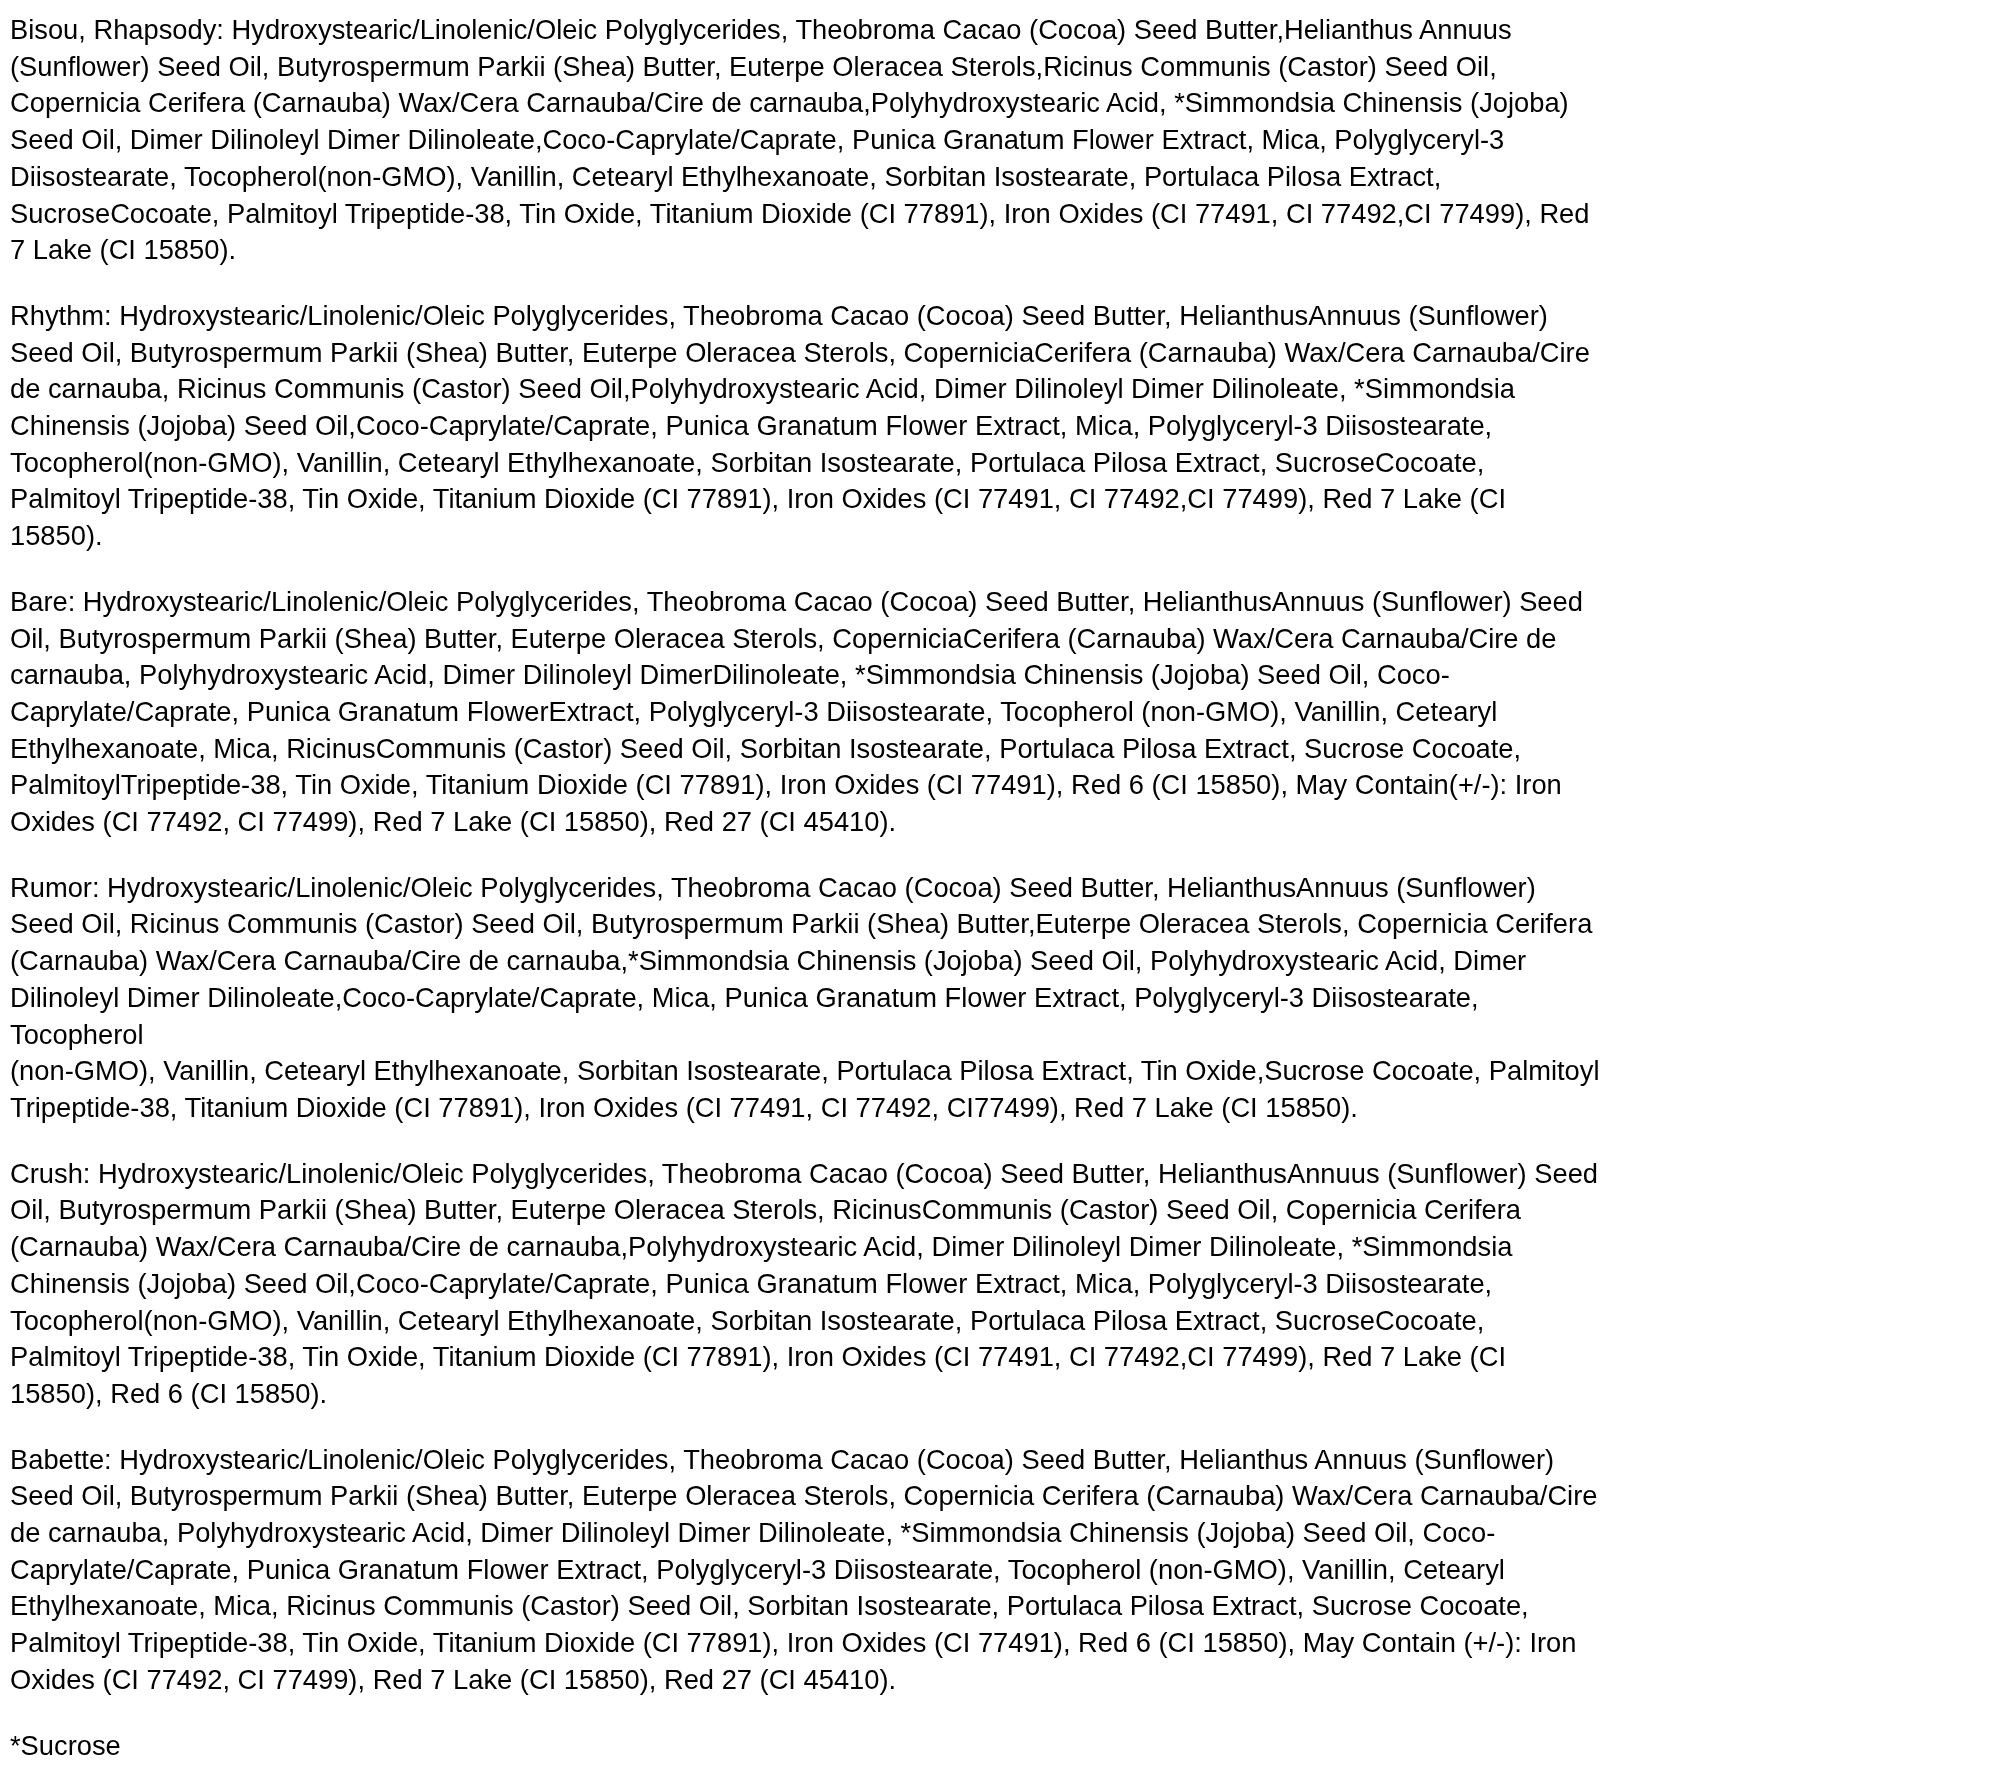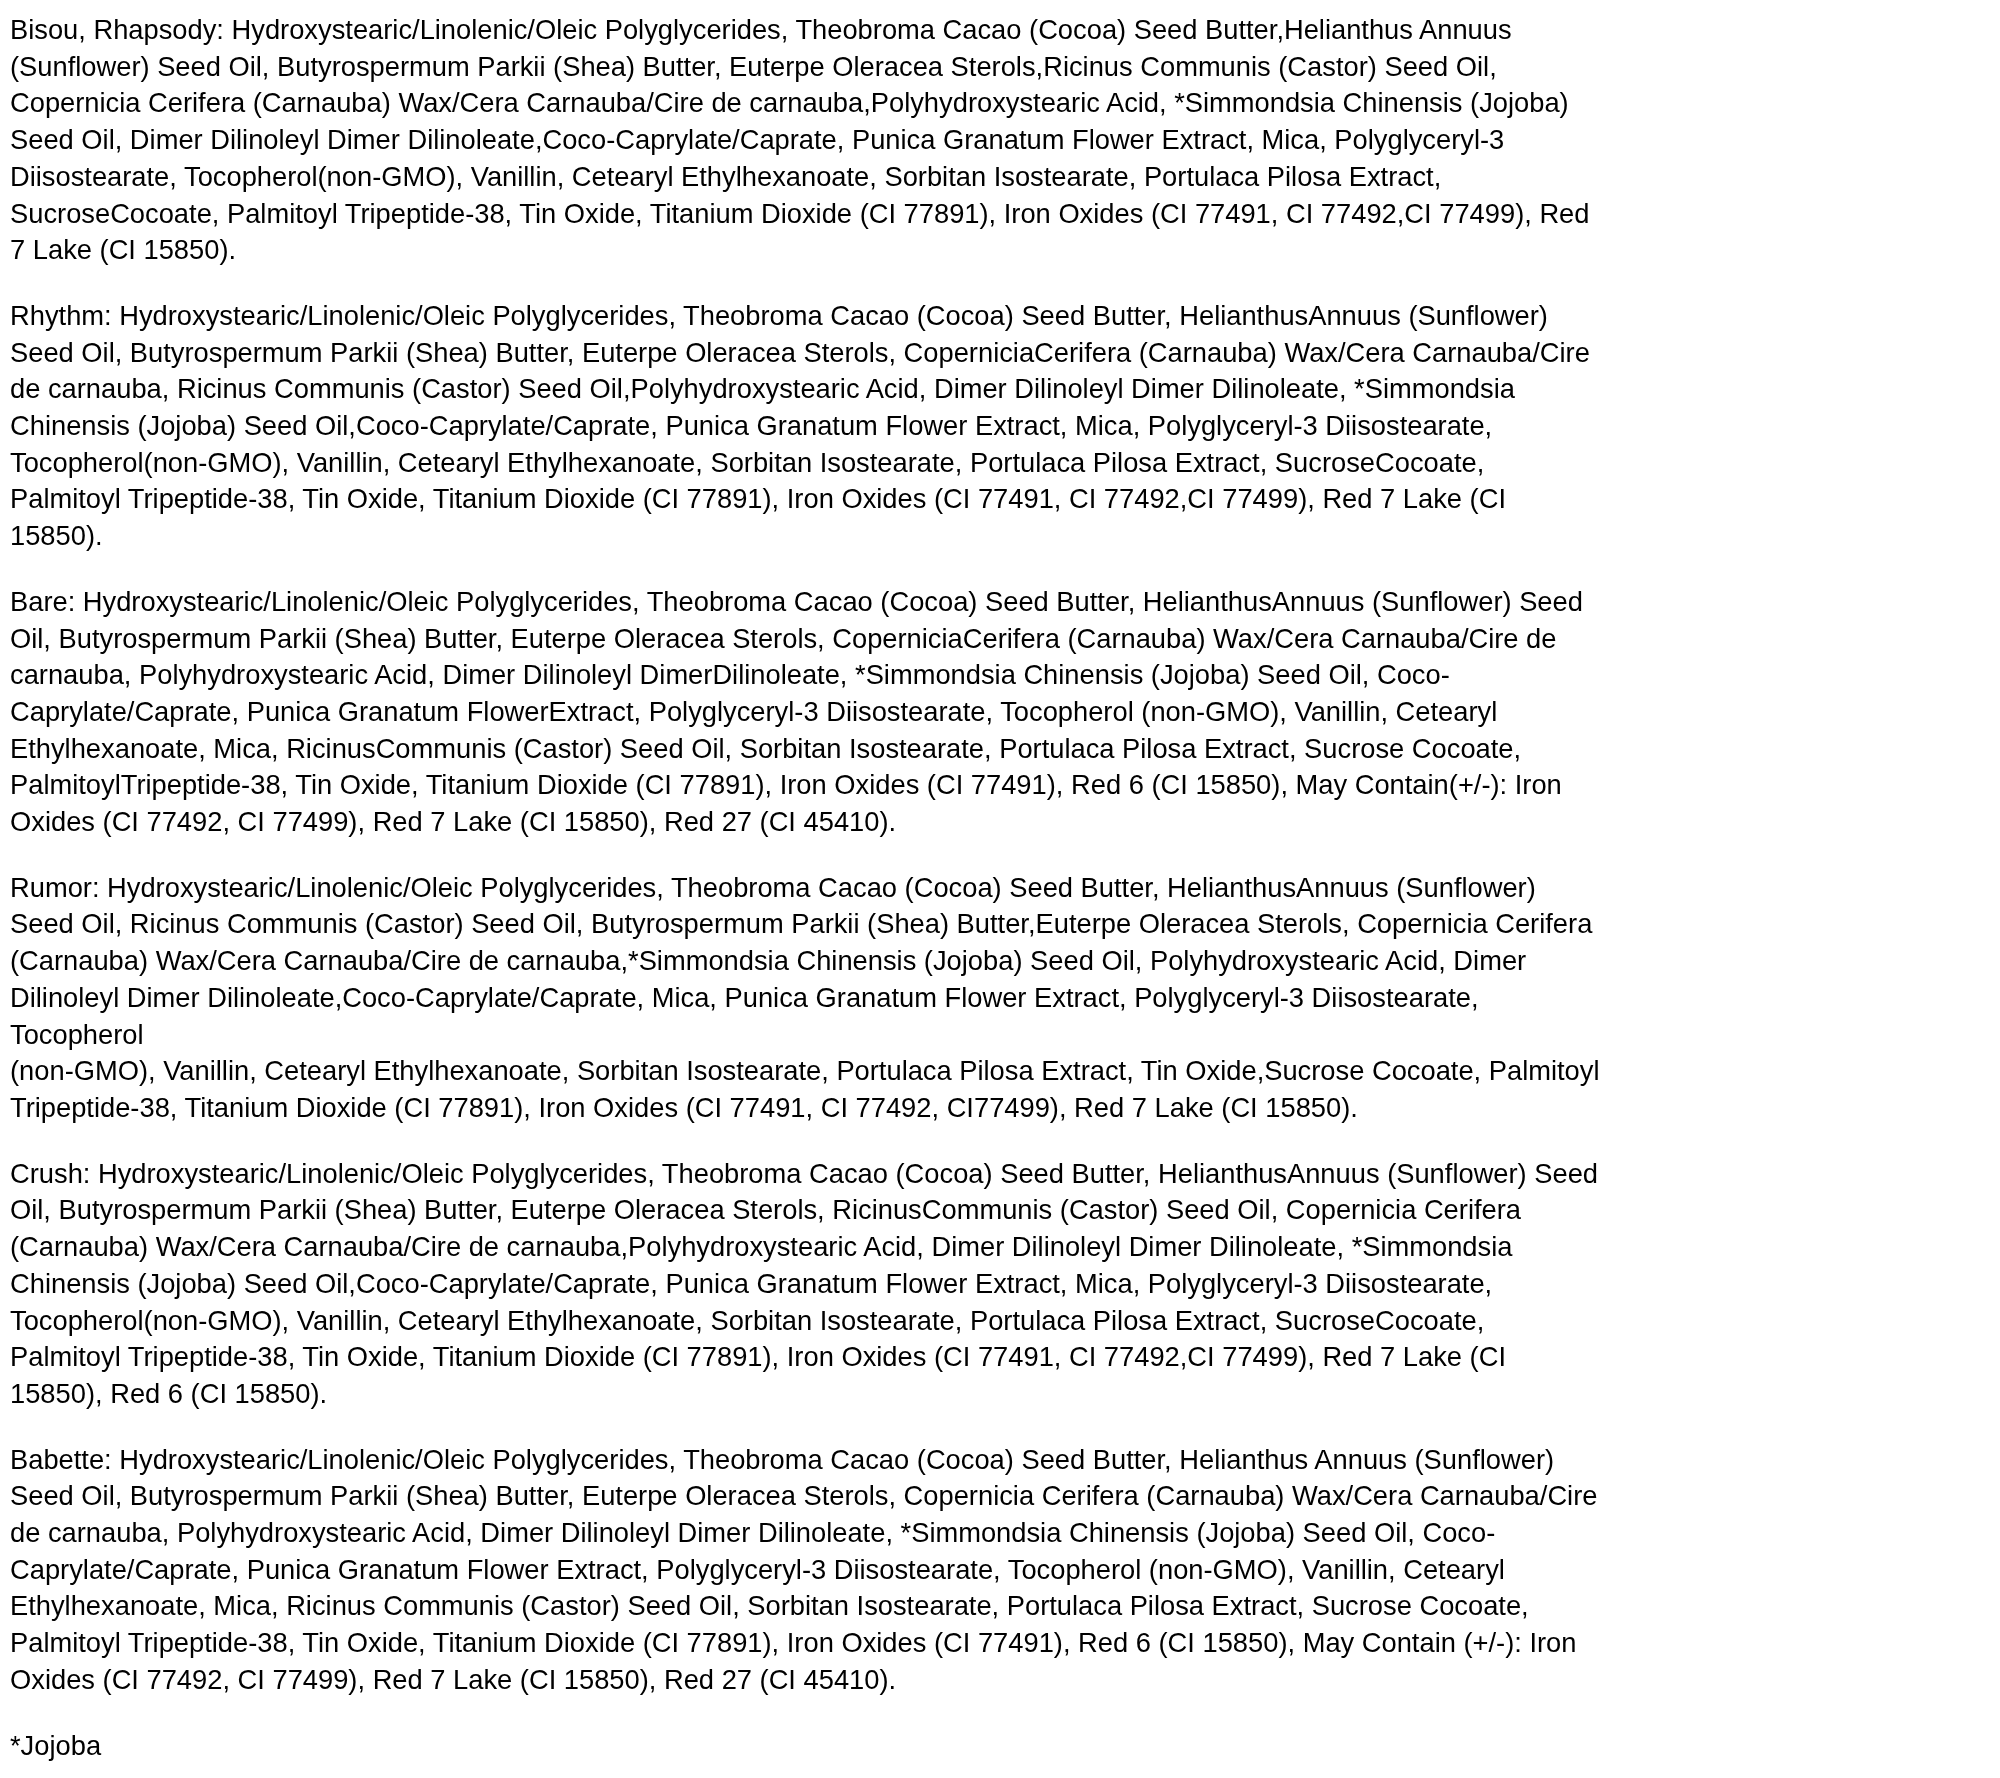--- a/index.html
+++ b/index.html
@@ -73,15 +73,15 @@
 Tocopherol(non-GMO), Vanillin, Cetearyl Ethylhexanoate, Sorbitan Isostearate, Portulaca Pilosa Extract, SucroseCocoate,
 Palmitoyl Tripeptide-38, Tin Oxide, Titanium Dioxide (CI 77891), Iron Oxides (CI 77491, CI 77492,CI 77499), Red 7 Lake (CI
 15850), Red 6 (CI 15850).</p>
     <p class="para">Babette: Hydroxystearic/Linolenic/Oleic Polyglycerides, Theobroma Cacao (Cocoa) Seed Butter, Helianthus Annuus (Sunflower)
 Seed Oil, Butyrospermum Parkii (Shea) Butter, Euterpe Oleracea Sterols, Copernicia Cerifera (Carnauba) Wax/Cera Carnauba/Cire
 de carnauba, Polyhydroxystearic Acid, Dimer Dilinoleyl Dimer Dilinoleate, *Simmondsia Chinensis (Jojoba) Seed Oil, Coco-
 Caprylate/Caprate, Punica Granatum Flower Extract, Polyglyceryl-3 Diisostearate, Tocopherol (non-GMO), Vanillin, Cetearyl
 Ethylhexanoate, Mica, Ricinus Communis (Castor) Seed Oil, Sorbitan Isostearate, Portulaca Pilosa Extract, Sucrose Cocoate,
 Palmitoyl Tripeptide-38, Tin Oxide, Titanium Dioxide (CI 77891), Iron Oxides (CI 77491), Red 6 (CI 15850), May Contain (+/-): Iron
 Oxides (CI 77492, CI 77499), Red 7 Lake (CI 15850), Red 27 (CI 45410).</p>
-    <p class="para">*Jojoba</p>
+    <p class="para">*Sucrose</p>
   </div>
 </div>
 
 </body></html>

